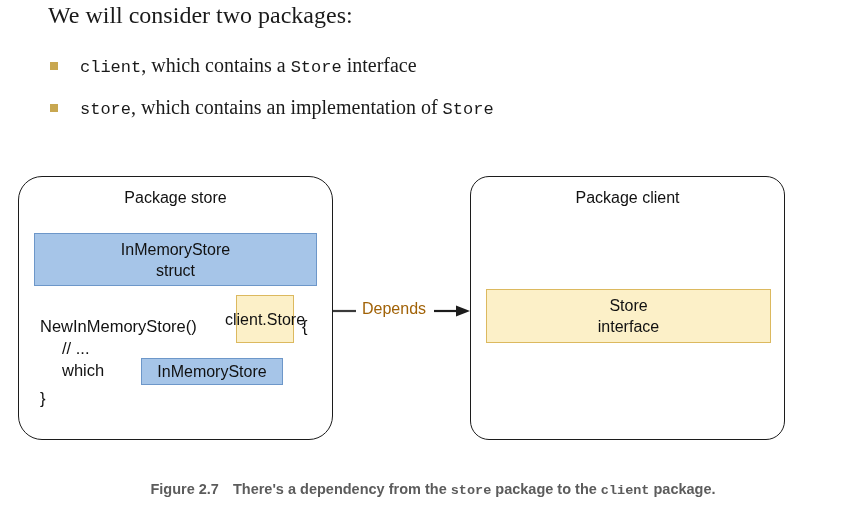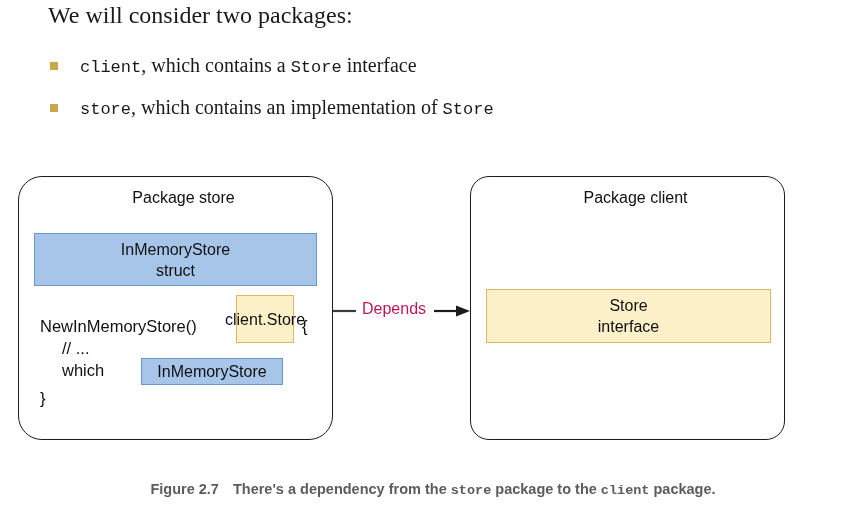--- a/index.html
+++ b/index.html
@@ -82,21 +82,21 @@
     border-radius: 24px;
     background: #ffffff;
     box-sizing: border-box;
   }
   #pkg-store-box { left: 18px;  top: 176px; width: 315px; height: 264px; }
   #pkg-client-box { left: 470px; top: 176px; width: 315px; height: 264px; border-radius: 19px; }
 
   .pkg-title {
     position: absolute;
     top: 12px;
-    left: 8px;
+    left: 0;
     width: 100%;
     text-align: center;
     font-family: "Liberation Sans", sans-serif;
     font-size: 16px;
     color: #111111;
   }
 
   .inner-box {
     position: absolute;
     box-sizing: border-box;
@@ -178,21 +178,21 @@
     top: 0;
     width: 863px;
     height: 517px;
   }
   .depends-label {
     position: absolute;
     left: 362px;
     top: 300px;
     font-family: "Liberation Sans", sans-serif;
     font-size: 16px;
-    color: #be185d;
+    color: #a16207;
     white-space: nowrap;
   }
 
   
   .caption {
     position: absolute;
     left: 23px;
     top: 481px;
     width: 820px;
     font-family: "Liberation Sans", sans-serif;

